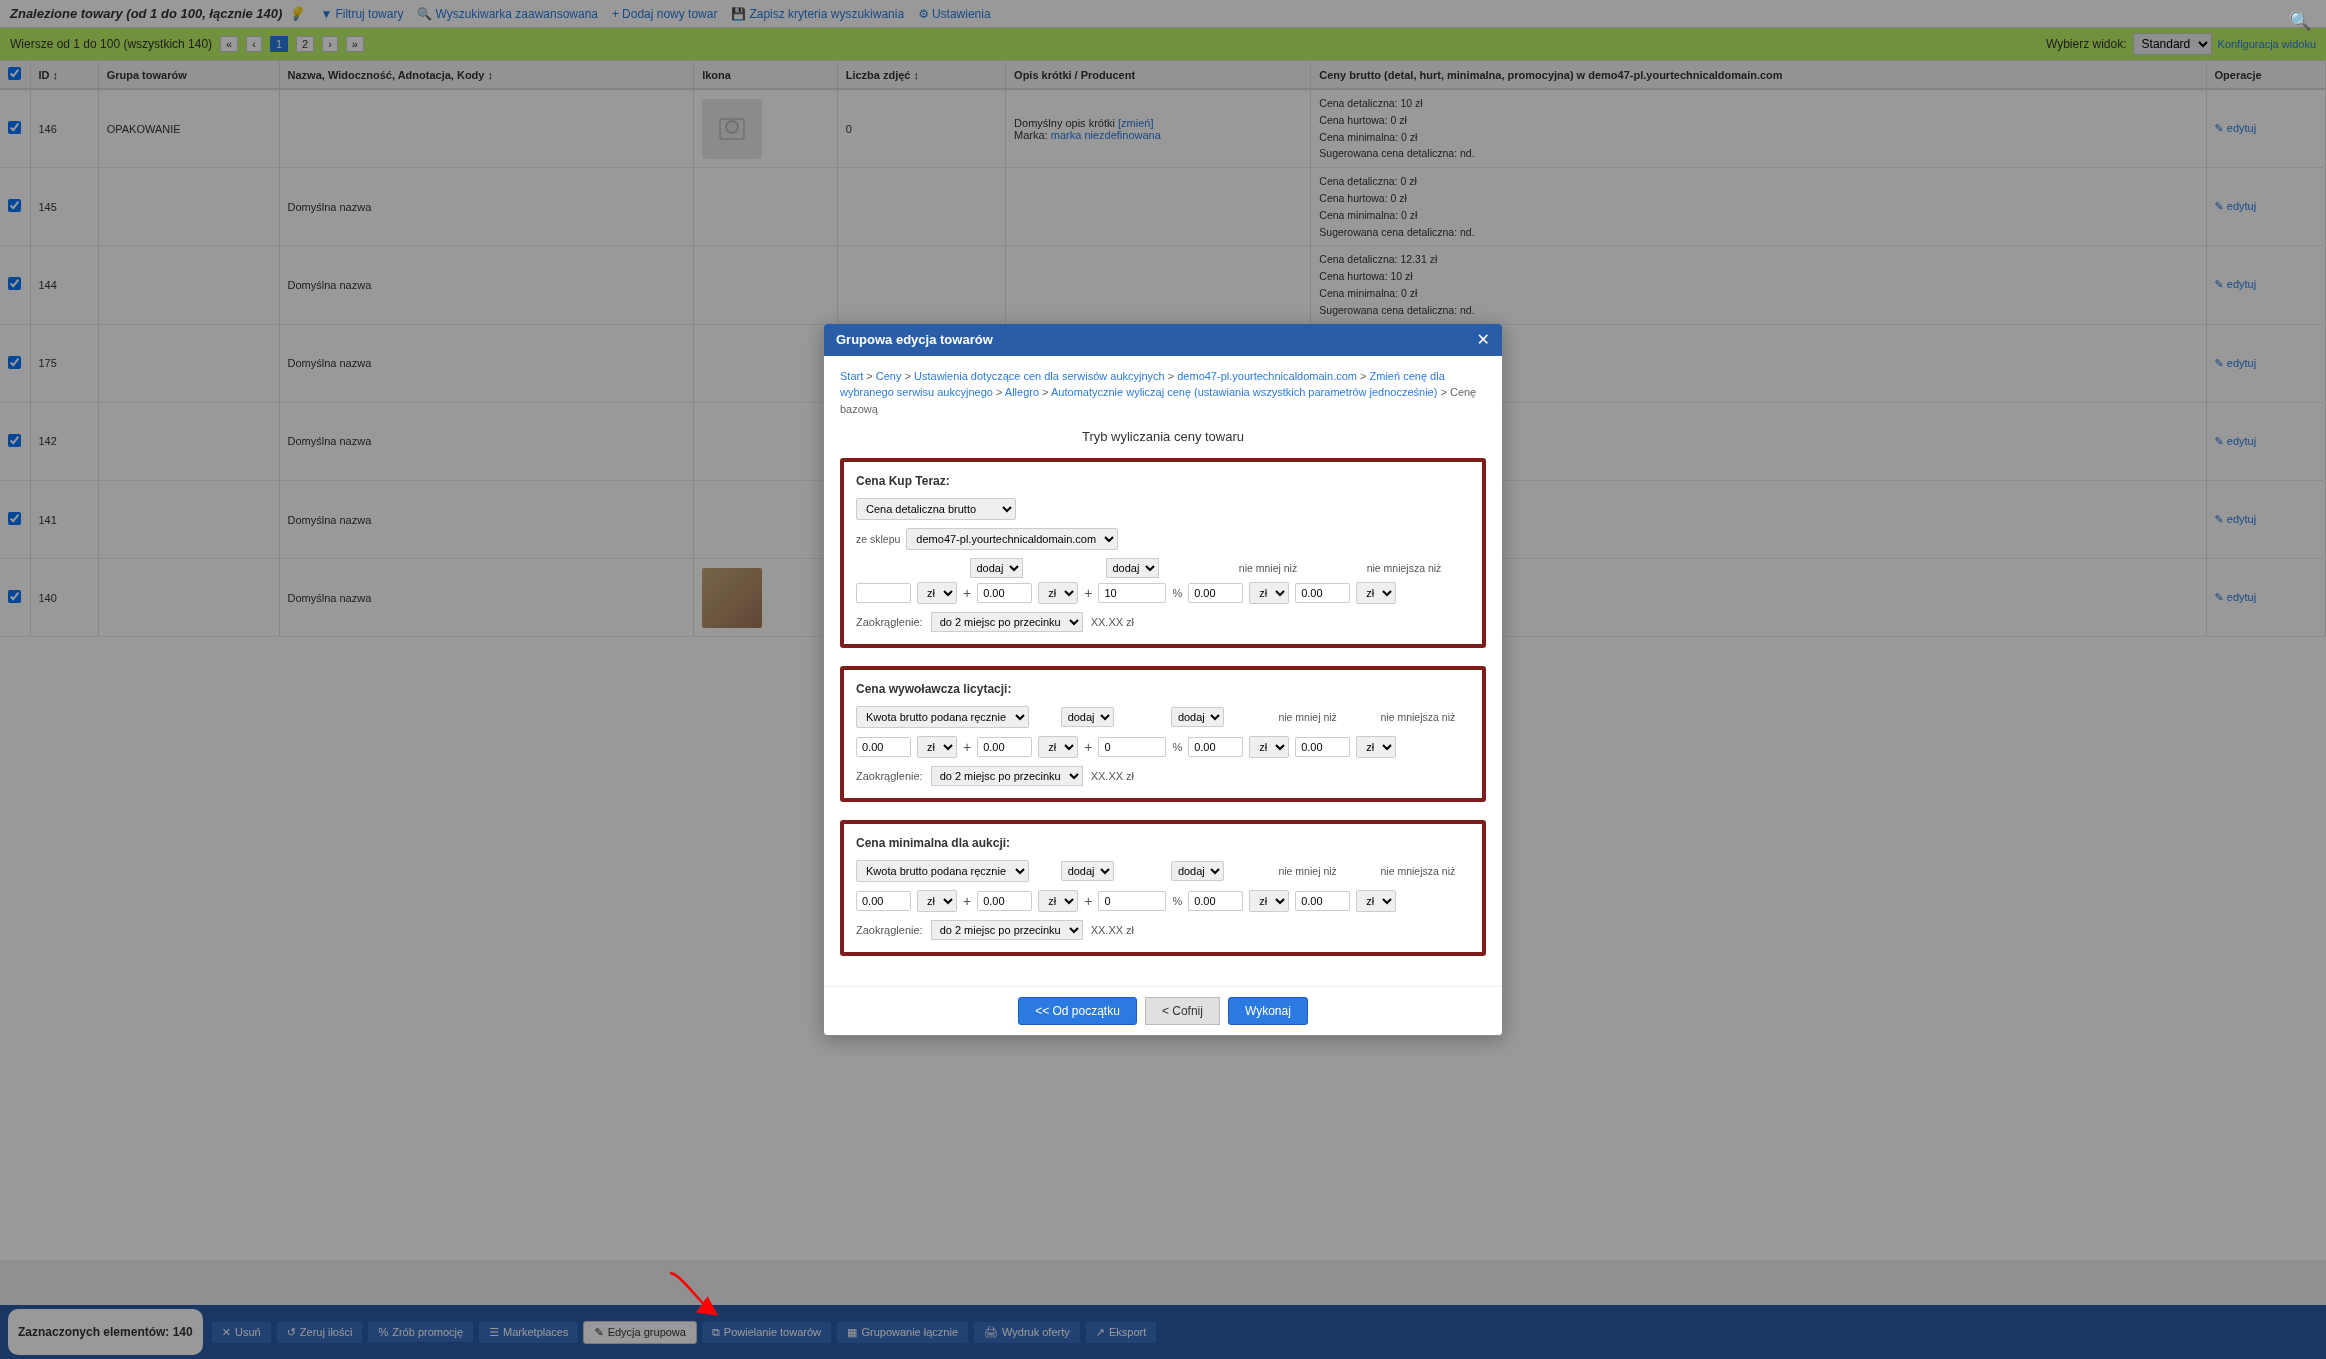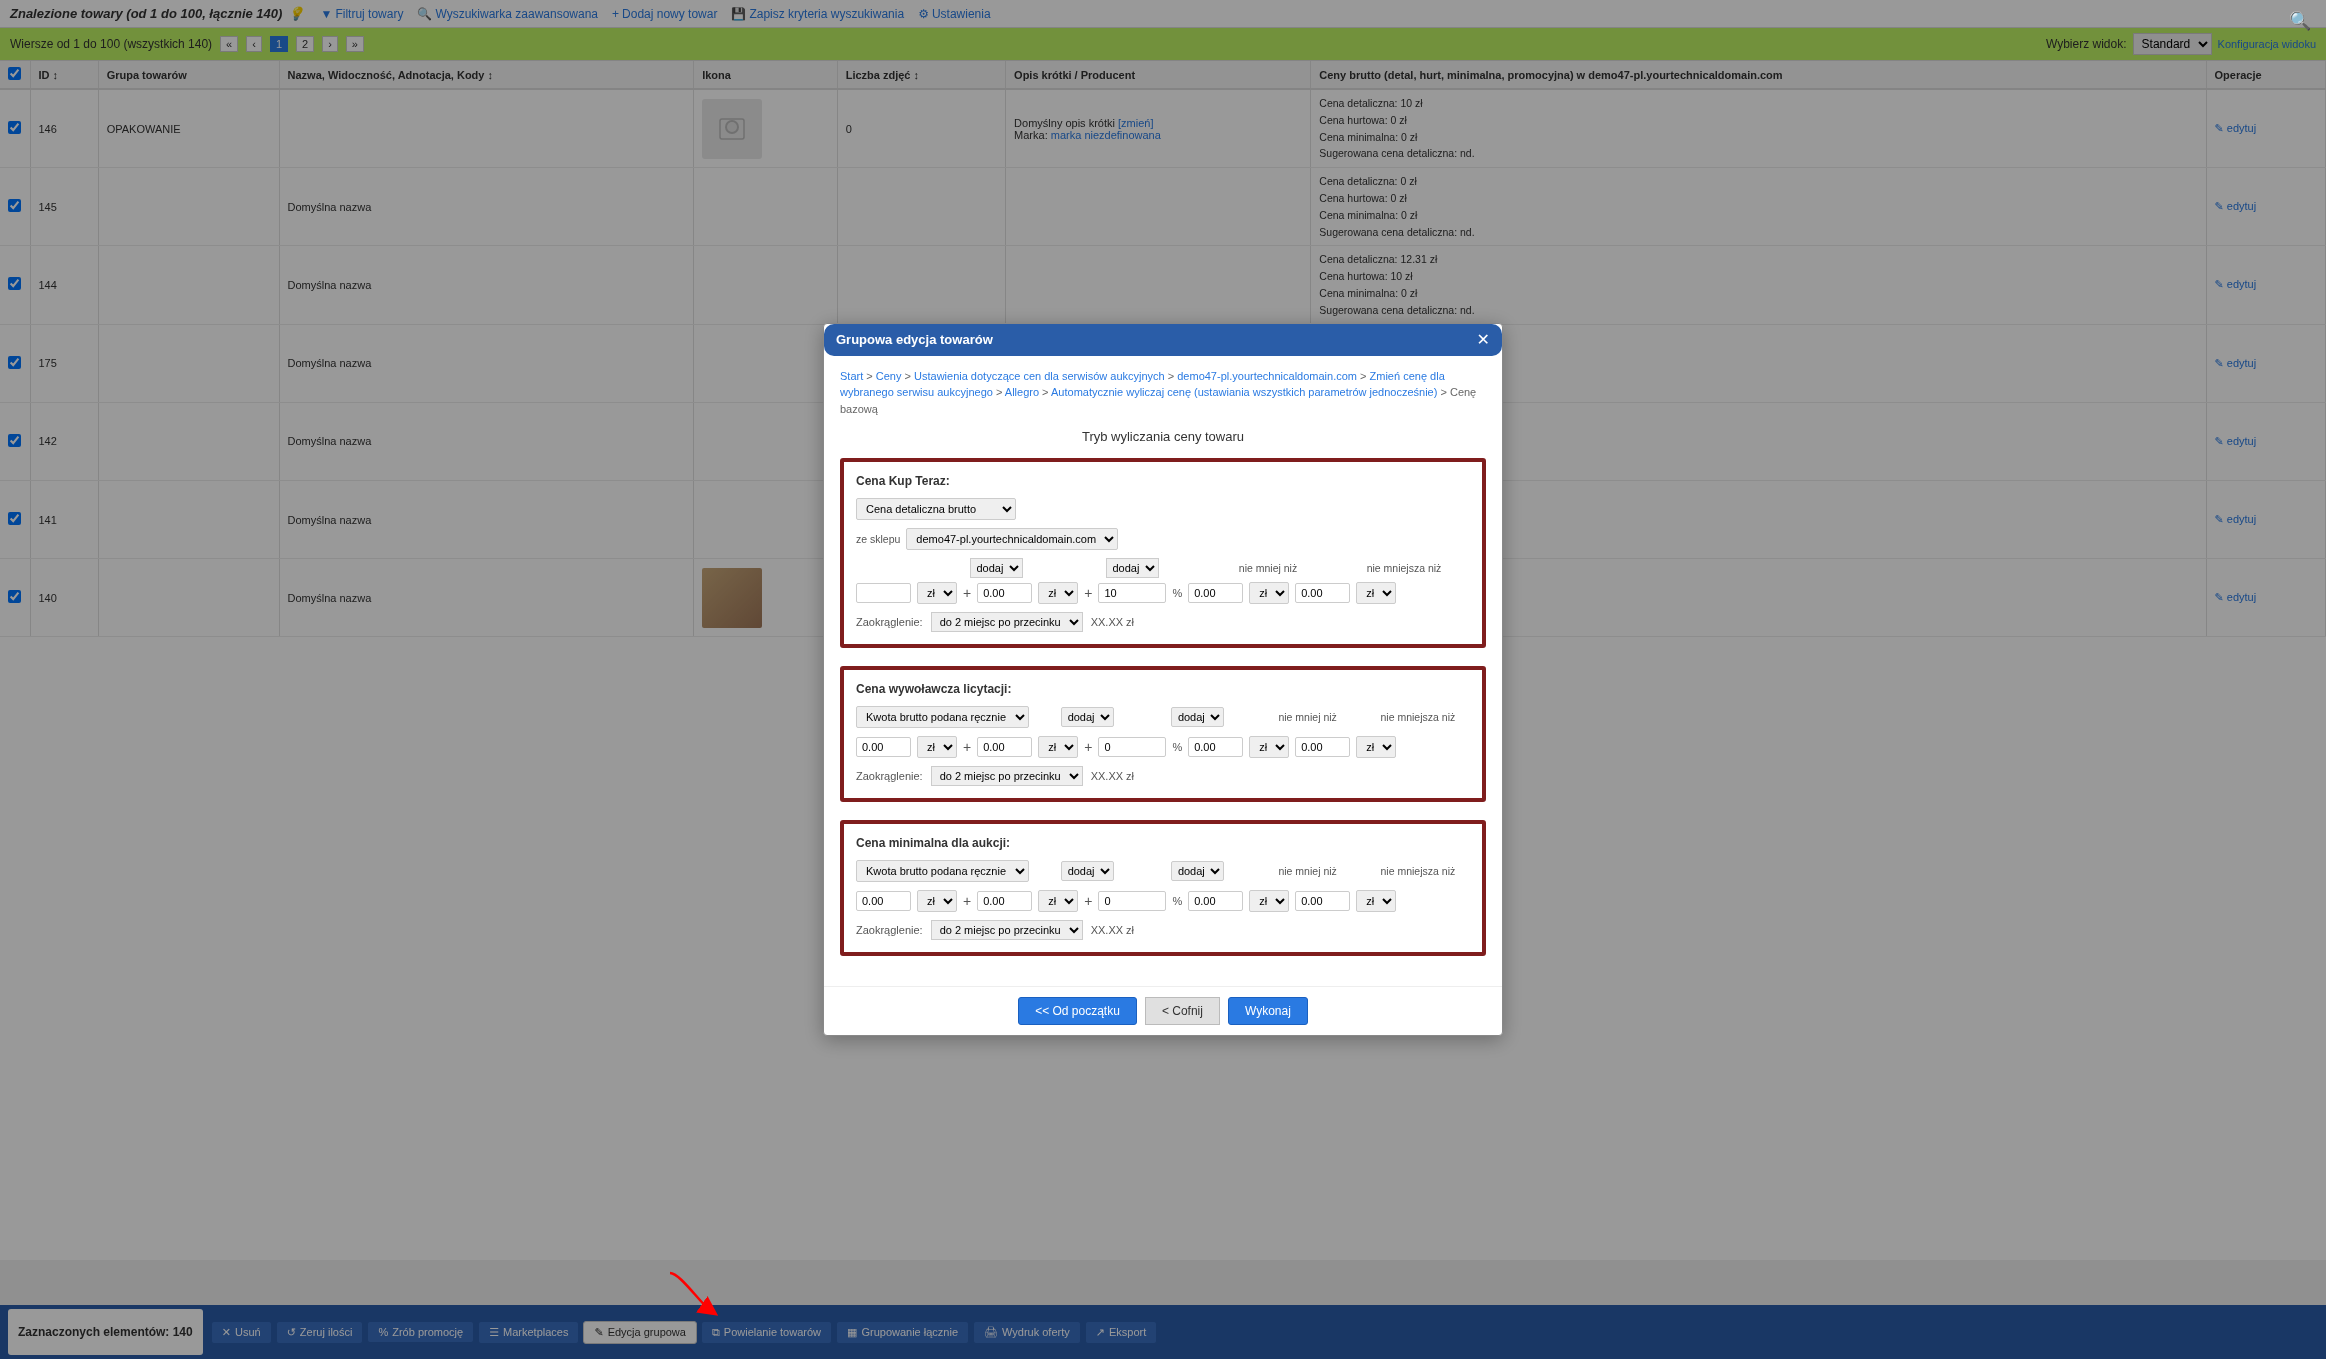--- a/index.html
+++ b/index.html
@@ -67,21 +67,21 @@
       display: flex;
       align-items: center;
       padding: 4px 8px;
       gap: 4px;
       z-index: 100;
     }
     .bottom-bar .count-badge {
       background: #fff;
       color: #333;
       padding: 16px 10px;
-      border-radius: 3px;
+      border-radius: 10px;
       font-size: 12px;
       font-weight: bold;
       margin-right: 4px;
     }
     .bottom-bar-btn {
       background: #3a6ec0;
       border: 1px solid #2a5da8;
       color: #fff;
       padding: 4px 10px;
       border-radius: 3px;
@@ -112,21 +112,20 @@
     }
     .modal-header {
       background: #2a5da8;
       color: #fff;
       padding: 8px 12px;
       display: flex;
       align-items: center;
       justify-content: space-between;
       font-size: 13px;
       font-weight: bold;
-      border-radius: 10px;
     }
     .modal-close {
       cursor: pointer;
       font-size: 16px;
       color: #fff;
       background: none;
       border: none;
       line-height: 1;
     }
     .modal-body { padding: 12px 16px; }

